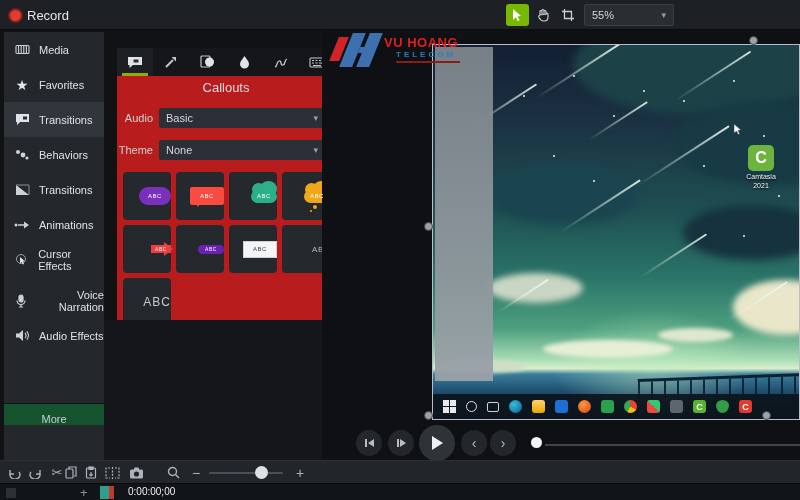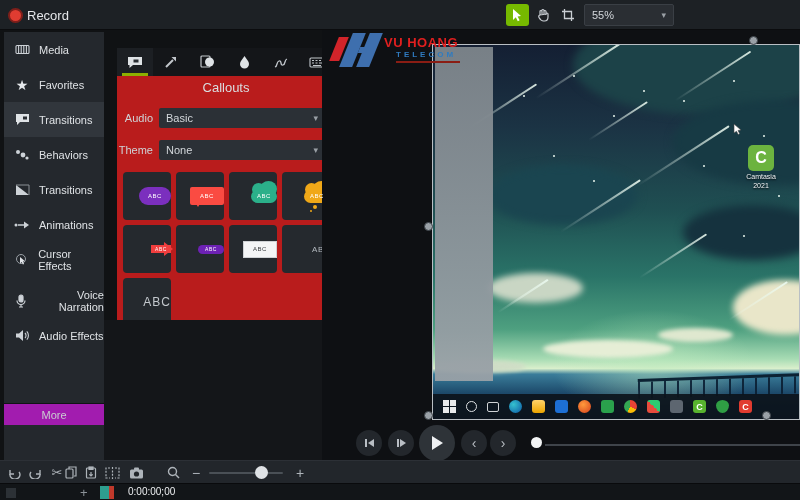--- a/index.html
+++ b/index.html
@@ -26,21 +26,21 @@
   
   .sidebar-col { left:4px; top:32px; width:100px; height:428px; background:#24282d; }
   .panel-col { left:104px; top:48px; width:218px; height:286px; background:#b91c1c;margin-left:13px; }
   .mid-lower { left:104px; top:320px; width:222px; height:140px; background:#141619; }
   .canvas { left:322px; top:30px; width:478px; height:430px; background:#0e1013; }
 
   
   .side-item { position:relative; height:35px; display:flex; align-items:center; gap:9px; padding-left:10px; color:#dfe2e5; cursor:pointer; }
   .side-item.active { background:#31363c; }
   .side-item .ic { width:16px; display:flex; justify-content:center; color:#cdd2d7; }
-  .more-bar { position:absolute; left:0; top:371px; width:100px; height:22px; background:#a21caf; border-top:1px solid #111316; display:flex; align-items:center; justify-content:center; color:#c9cdd1; }
+  .more-bar { position:absolute; left:0; top:371px; width:100px; height:22px; background:#14532d; border-top:1px solid #111316; display:flex; align-items:flex-end; justify-content:center; color:#c9cdd1; }
 
   
   .tab-strip { position:absolute; left:0; top:0; width:218px; height:28px; background:#141619; display:flex; }
   .ptab { flex:1; display:flex; align-items:center; justify-content:center; color:#c2c7cc; position:relative; cursor:pointer; }
   .ptab.active { background:#1c1f23; }
   .ptab.active::after { content:""; position:absolute; left:5px; right:5px; bottom:0; height:3px; background:#8fae00; }
   .panel-title { position:absolute; left:0; top:32px; width:218px; text-align:center; font-size:13px; color:#dadde0; }
   .drop-row { position:absolute; left:0; width:218px; height:20px; display:flex; align-items:center; }
   .drop-label { width:36px; text-align:right; margin-right:6px; color:#cfd3d7; }
   .drop-box { flex:1; margin-right:10px; height:20px; background:#2b3036; border-radius:2px; display:flex; align-items:center; justify-content:space-between; padding:0 7px; color:#d3d7db; }

